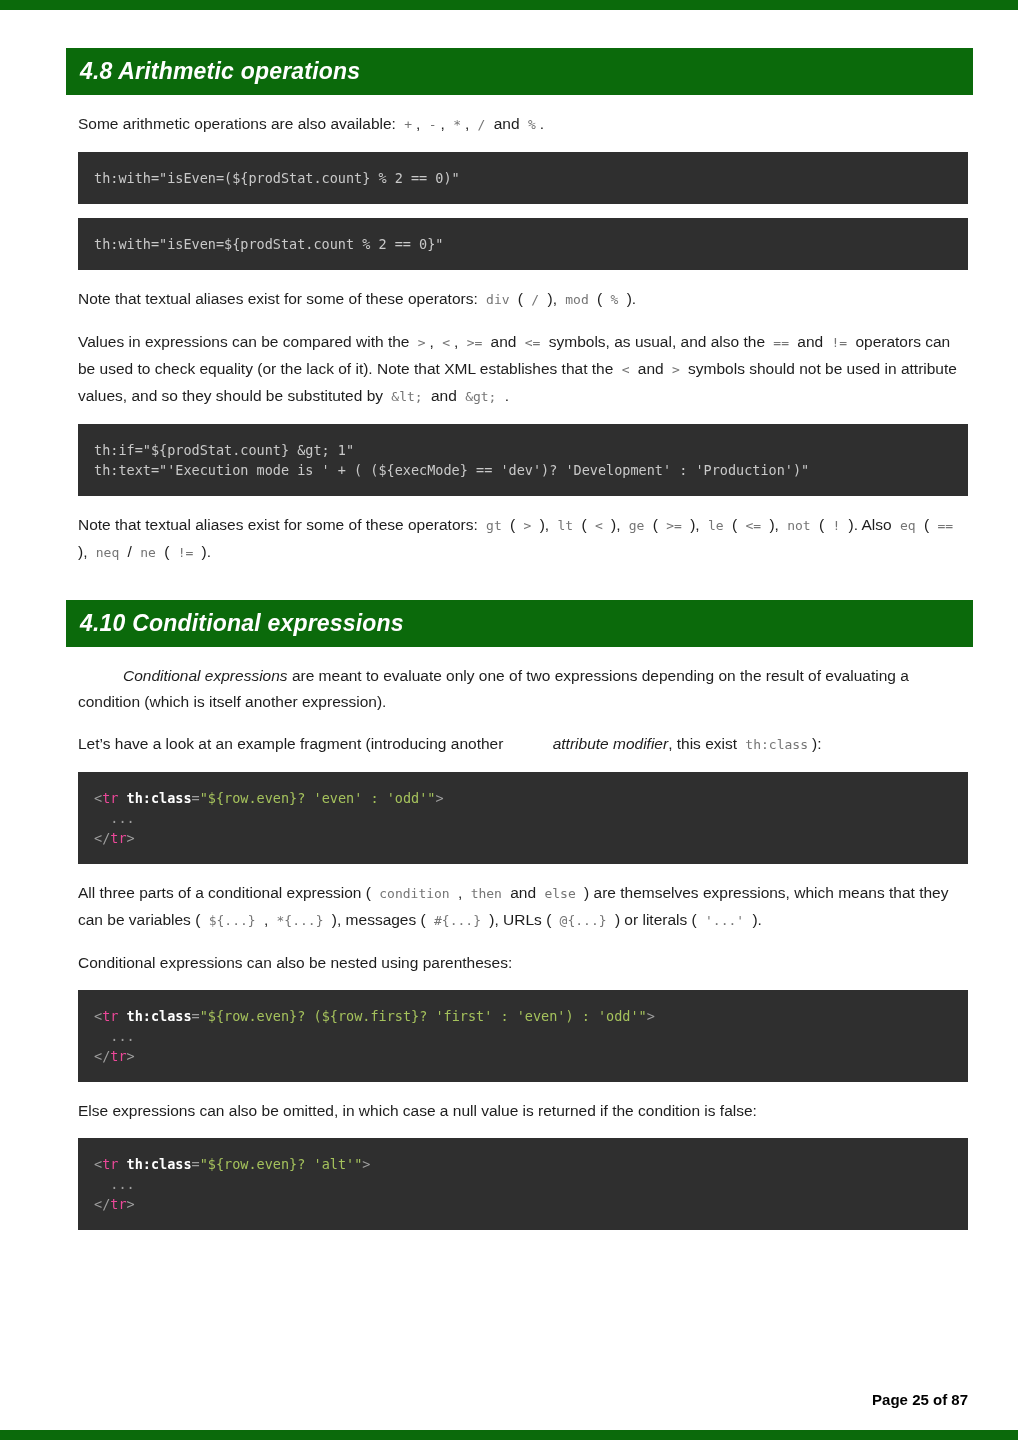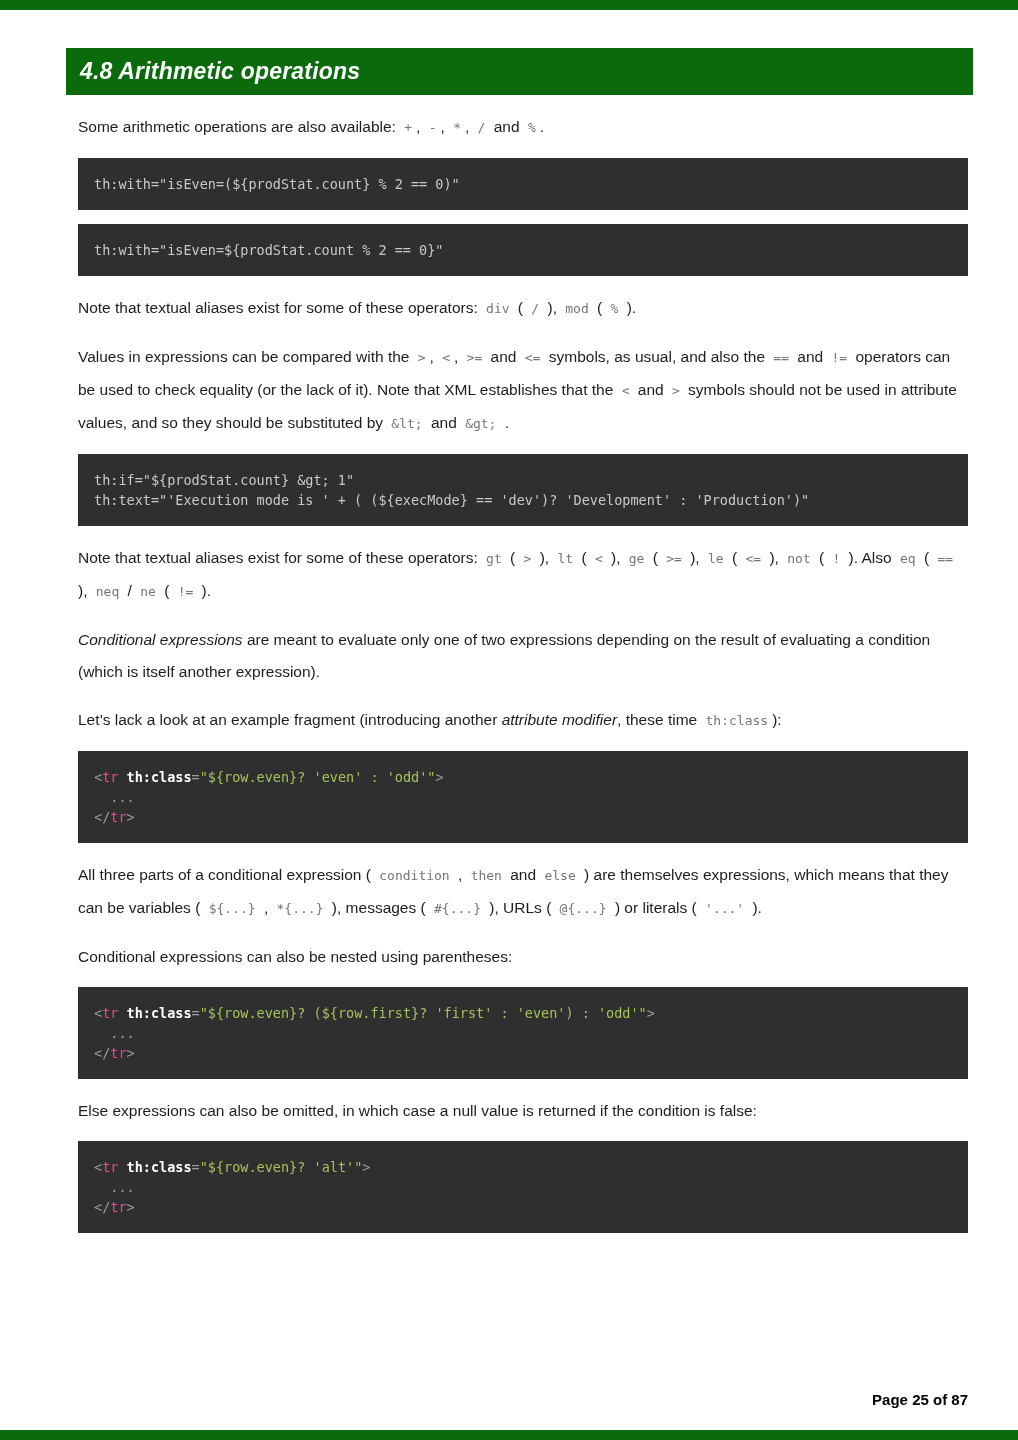--- a/index.html
+++ b/index.html
@@ -12,22 +12,22 @@
   .edge-bar { position:absolute; left:0; width:1018px; height:10px; background:var(--accent); }
   .edge-bar.top { top:0; }
   .edge-bar.bottom { bottom:0; }
   .content { position:absolute; top:0; left:18px; width:1018px; }
   .heading {
     margin:34px 63px 0 48px; background:var(--accent); color:#ffffff;
     font-style:italic; font-weight:bold; font-size:23px; line-height:47px;
     padding-left:14px; letter-spacing:0.2px;
   }
   .heading.first { margin-top:48px; }
-  .para { margin:16px 76px 0 60px; font-size:15.5px; line-height:32px; color:#1d1d1d; }
-  .seg-em { font-style:italic; }
+  .para { margin:16px 76px 0 60px; font-size:15.5px; line-height:26px; color:#1d1d1d; }
+  .seg-em { font-style:italic;margin-left:45px; }
   .seg-code {
     font-family:"DejaVu Sans Mono", monospace; font-size:13px;
     color:#757575; padding:0 4px;
   }
   .codeblock {
     margin:14px 68px 0 60px; background:var(--codebg); padding:16px;
     font-family:"DejaVu Sans Mono", monospace; font-size:13.5px; line-height:20px;
     white-space:pre;
   }
   .codeline { min-height:20px; }
@@ -48,22 +48,23 @@
   <div class="edge-bar top"></div>
   <div class="content">
       <div class="heading first">4.8 Arithmetic operations</div>
       <div class="para"><span class="seg-text">Some arithmetic operations are also available: </span><span class="seg-code">+</span><span class="seg-text">, </span><span class="seg-code">-</span><span class="seg-text">, </span><span class="seg-code">*</span><span class="seg-text">, </span><span class="seg-code">/</span><span class="seg-text"> and </span><span class="seg-code">%</span><span class="seg-text">.</span></div>
       <div class="codeblock"><div class="codeline"><span class="tok-text">th:with="isEven=(${prodStat.count} % 2 == 0)"</span></div></div>
       <div class="codeblock"><div class="codeline"><span class="tok-text">th:with="isEven=${prodStat.count % 2 == 0}"</span></div></div>
       <div class="para"><span class="seg-text">Note that textual aliases exist for some of these operators: </span><span class="seg-code">div</span><span class="seg-text"> ( </span><span class="seg-code">/</span><span class="seg-text"> ), </span><span class="seg-code">mod</span><span class="seg-text"> ( </span><span class="seg-code">%</span><span class="seg-text"> ).</span></div>
       <div class="para"><span class="seg-text">Values in expressions can be compared with the </span><span class="seg-code">&gt;</span><span class="seg-text">, </span><span class="seg-code">&lt;</span><span class="seg-text">, </span><span class="seg-code">&gt;=</span><span class="seg-text"> and </span><span class="seg-code">&lt;=</span><span class="seg-text"> symbols, as usual, and also the </span><span class="seg-code">==</span><span class="seg-text"> and </span><span class="seg-code">!=</span><span class="seg-text"> operators can be used to check equality (or the lack of it). Note that XML establishes that the </span><span class="seg-code">&lt;</span><span class="seg-text"> and </span><span class="seg-code">&gt;</span><span class="seg-text"> symbols should not be used in attribute values, and so they should be substituted by </span><span class="seg-code">&amp;lt;</span><span class="seg-text"> and </span><span class="seg-code">&amp;gt;</span><span class="seg-text"> .</span></div>
       <div class="codeblock"><div class="codeline"><span class="tok-text">th:if="${prodStat.count} &amp;gt; 1"</span></div><div class="codeline"><span class="tok-text">th:text="'Execution mode is ' + ( (${execMode} == 'dev')? 'Development' : 'Production')"</span></div></div>
       <div class="para"><span class="seg-text">Note that textual aliases exist for some of these operators: </span><span class="seg-code">gt</span><span class="seg-text"> ( </span><span class="seg-code">&gt;</span><span class="seg-text"> ), </span><span class="seg-code">lt</span><span class="seg-text"> ( </span><span class="seg-code">&lt;</span><span class="seg-text"> ), </span><span class="seg-code">ge</span><span class="seg-text"> ( </span><span class="seg-code">&gt;=</span><span class="seg-text"> ), </span><span class="seg-code">le</span><span class="seg-text"> ( </span><span class="seg-code">&lt;=</span><span class="seg-text"> ), </span><span class="seg-code">not</span><span class="seg-text"> ( </span><span class="seg-code">!</span><span class="seg-text"> ). Also </span><span class="seg-code">eq</span><span class="seg-text"> ( </span><span class="seg-code">==</span><span class="seg-text"> ), </span><span class="seg-code">neq</span><span class="seg-text"> / </span><span class="seg-code">ne</span><span class="seg-text"> ( </span><span class="seg-code">!=</span><span class="seg-text"> ).</span></div>
+      <div class="heading">4.10 Conditional expressions</div>
       <div class="para"><span class="seg-em">Conditional expressions</span><span class="seg-text"> are meant to evaluate only one of two expressions depending on the result of evaluating a condition (which is itself another expression).</span></div>
-      <div class="para"><span class="seg-text">Let’s lack a look at an example fragment (introducing another </span><span class="seg-em">attribute modifier</span><span class="seg-text">, these time </span><span class="seg-code">th:class</span><span class="seg-text">):</span></div>
+      <div class="para"><span class="seg-text">Let’s have a look at an example fragment (introducing another </span><span class="seg-em">attribute modifier</span><span class="seg-text">, this exist </span><span class="seg-code">th:class</span><span class="seg-text">):</span></div>
       <div class="codeblock"><div class="codeline"><span class="tok-punct">&lt;</span><span class="tok-tag">tr</span><span class="tok-text"> </span><span class="tok-attr">th:class</span><span class="tok-punct">=</span><span class="tok-string">"${row.even}? 'even' : 'odd'"</span><span class="tok-punct">&gt;</span></div><div class="codeline"><span class="tok-punct">  ...</span></div><div class="codeline"><span class="tok-punct">&lt;/</span><span class="tok-tag">tr</span><span class="tok-punct">&gt;</span></div></div>
       <div class="para"><span class="seg-text">All three parts of a conditional expression ( </span><span class="seg-code">condition</span><span class="seg-text"> , </span><span class="seg-code">then</span><span class="seg-text"> and </span><span class="seg-code">else</span><span class="seg-text"> ) are themselves expressions, which means that they can be variables ( </span><span class="seg-code">${...}</span><span class="seg-text"> , </span><span class="seg-code">*{...}</span><span class="seg-text"> ), messages ( </span><span class="seg-code">#{...}</span><span class="seg-text"> ), URLs ( </span><span class="seg-code">@{...}</span><span class="seg-text"> ) or literals ( </span><span class="seg-code">'...'</span><span class="seg-text"> ).</span></div>
       <div class="para"><span class="seg-text">Conditional expressions can also be nested using parentheses:</span></div>
       <div class="codeblock"><div class="codeline"><span class="tok-punct">&lt;</span><span class="tok-tag">tr</span><span class="tok-text"> </span><span class="tok-attr">th:class</span><span class="tok-punct">=</span><span class="tok-string">"${row.even}? (${row.first}? 'first' : 'even') : 'odd'"</span><span class="tok-punct">&gt;</span></div><div class="codeline"><span class="tok-punct">  ...</span></div><div class="codeline"><span class="tok-punct">&lt;/</span><span class="tok-tag">tr</span><span class="tok-punct">&gt;</span></div></div>
       <div class="para"><span class="seg-text">Else expressions can also be omitted, in which case a null value is returned if the condition is false:</span></div>
       <div class="codeblock"><div class="codeline"><span class="tok-punct">&lt;</span><span class="tok-tag">tr</span><span class="tok-text"> </span><span class="tok-attr">th:class</span><span class="tok-punct">=</span><span class="tok-string">"${row.even}? 'alt'"</span><span class="tok-punct">&gt;</span></div><div class="codeline"><span class="tok-punct">  ...</span></div><div class="codeline"><span class="tok-punct">&lt;/</span><span class="tok-tag">tr</span><span class="tok-punct">&gt;</span></div></div>
     </div>
   <div class="footer">Page 25 of 87</div>
   <div class="edge-bar bottom"></div>
 </div>

